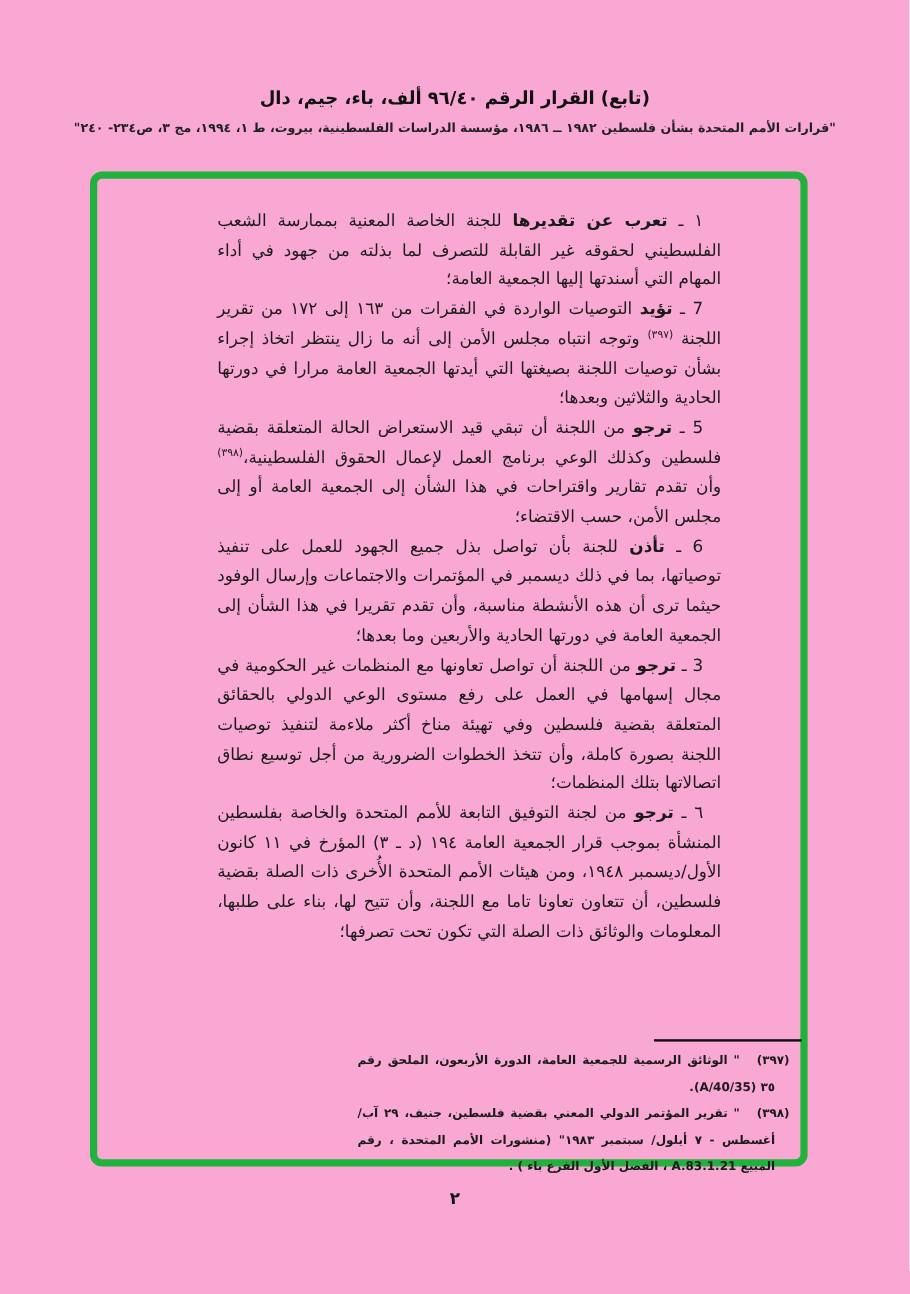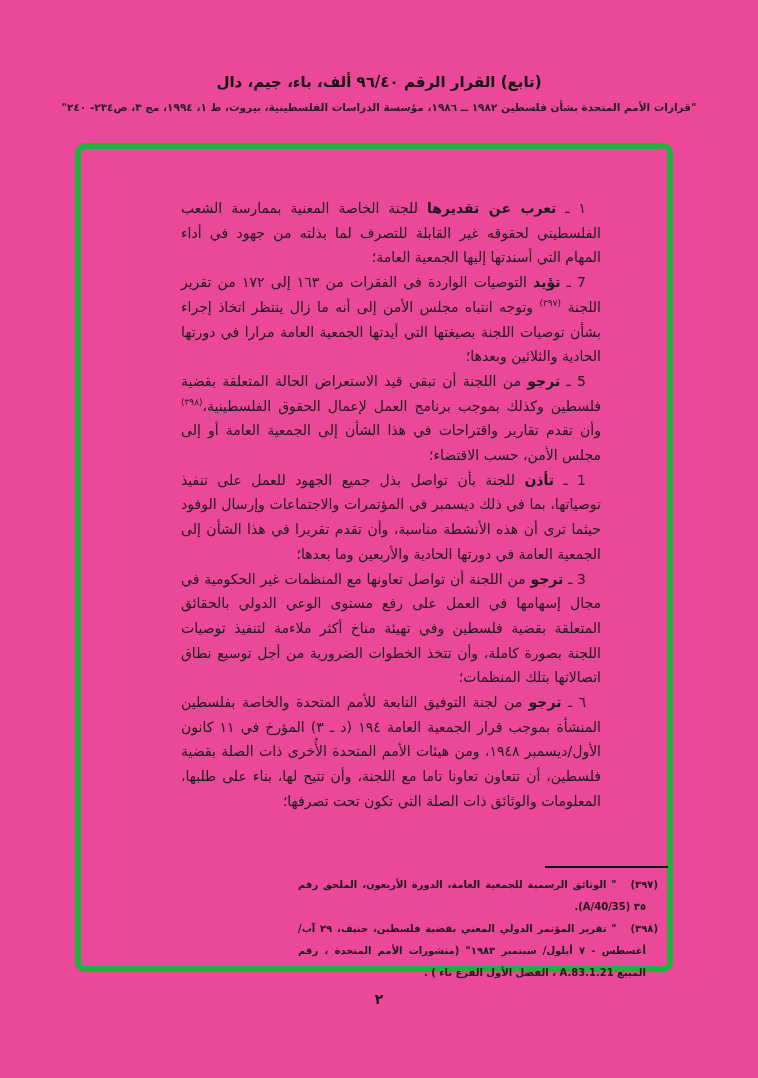--- a/index.html
+++ b/index.html
@@ -1,19 +1,19 @@
 <!DOCTYPE html>
 <html lang="ar" style="--frame-green: #20b23c;"><head>
 <meta charset="utf-8">
 <style>
   html,body{margin:0;padding:0;background:#ffffff;}
   .page{
     position:relative;
     width:758px;height:1078px;
-    background:#ec4899;
+    background:#f9a8d4;
     font-family:"DejaVu Sans",sans-serif;
     overflow:hidden;
   }
   .header-title{
     position:absolute;top:73px;left:0;width:100%;
     direction:rtl;text-align:center;
     font-size:15px;font-weight:bold;color:#111;
     letter-spacing:0.2px;
   }
   .header-source{
@@ -24,21 +24,21 @@
   .frame{
     position:absolute;left:75px;top:143px;
     width:586px;height:817px;
     border:6px solid var(--frame-green,#20b23c);
     border-radius:10px;
     background:transparent;
   }
   .body-text{
     position:absolute;top:172px;right:157px;width:420px;
     direction:rtl;text-align:justify;
-    font-size:14px;line-height:24.7px;color:#1a1a1a;margin-top:24px;
+    font-size:14px;line-height:24.7px;color:#1a1a1a;
   }
   .res-para{margin:0;text-indent:15px;}
   .res-para .bold{font-weight:bold;}
   .res-para sup{font-size:9px;line-height:0;}
   .fn-sep{
     position:absolute;top:866px;right:90px;width:123px;
     border-top:2px solid #111;height:0;
   }
   .footnotes{
     position:absolute;top:874px;right:100px;width:360px;
@@ -60,22 +60,22 @@
 
   <div class="header-title">(تابع) القرار الرقم ٩٦/٤٠ ألف، باء، جيم، دال</div>
 
   <div class="header-source">"قرارات الأمم المتحدة بشأن فلسطين ١٩٨٢ ــ ١٩٨٦، مؤسسة الدراسات الفلسطينية، بيروت، ط ١، ١٩٩٤، مج ٣، ص٢٣٤- ٢٤٠"</div>
 
   <div class="frame"></div>
 
   <div class="body-text">
       <p class="res-para"><span>١ ـ </span><span class="bold">تعرب عن تقديرها</span><span> للجنة الخاصة المعنية بممارسة الشعب الفلسطيني لحقوقه غير القابلة للتصرف لما بذلته من جهود في أداء المهام التي أسندتها إليها الجمعية العامة؛</span></p>
       <p class="res-para"><span>7 ـ </span><span class="bold">تؤيد</span><span> التوصيات الواردة في الفقرات من ١٦٣ إلى ١٧٢ من تقرير اللجنة </span><sup>(٣٩٧)</sup><span> وتوجه انتباه مجلس الأمن إلى أنه ما زال ينتظر اتخاذ إجراء بشأن توصيات اللجنة بصيغتها التي أيدتها الجمعية العامة مرارا في دورتها الحادية والثلاثين وبعدها؛</span></p>
-      <p class="res-para"><span>5 ـ </span><span class="bold">ترجو</span><span> من اللجنة أن تبقي قيد الاستعراض الحالة المتعلقة بقضية فلسطين وكذلك بموجب برنامج العمل لإعمال الحقوق الفلسطينية،</span><sup>(٣٩٨)</sup><span> وأن تقدم تقارير واقتراحات في هذا الشأن إلى الجمعية العامة أو إلى مجلس الأمن، حسب الاقتضاء؛</span></p>
-      <p class="res-para"><span>1 ـ </span><span class="bold">تأذن</span><span> للجنة بأن تواصل بذل جميع الجهود للعمل على تنفيذ توصياتها، بما في ذلك ديسمبر في المؤتمرات والاجتماعات وإرسال الوفود حيثما ترى أن هذه الأنشطة مناسبة، وأن تقدم تقريرا في هذا الشأن إلى الجمعية العامة في دورتها الحادية والأربعين وما بعدها؛</span></p>
+      <p class="res-para"><span>5 ـ </span><span class="bold">ترجو</span><span> من اللجنة أن تبقي قيد الاستعراض الحالة المتعلقة بقضية فلسطين وكذلك الوعي برنامج العمل لإعمال الحقوق الفلسطينية،</span><sup>(٣٩٨)</sup><span> وأن تقدم تقارير واقتراحات في هذا الشأن إلى الجمعية العامة أو إلى مجلس الأمن، حسب الاقتضاء؛</span></p>
+      <p class="res-para"><span>6 ـ </span><span class="bold">تأذن</span><span> للجنة بأن تواصل بذل جميع الجهود للعمل على تنفيذ توصياتها، بما في ذلك ديسمبر في المؤتمرات والاجتماعات وإرسال الوفود حيثما ترى أن هذه الأنشطة مناسبة، وأن تقدم تقريرا في هذا الشأن إلى الجمعية العامة في دورتها الحادية والأربعين وما بعدها؛</span></p>
       <p class="res-para"><span>3 ـ </span><span class="bold">ترجو</span><span> من اللجنة أن تواصل تعاونها مع المنظمات غير الحكومية في مجال إسهامها في العمل على رفع مستوى الوعي الدولي بالحقائق المتعلقة بقضية فلسطين وفي تهيئة مناخ أكثر ملاءمة لتنفيذ توصيات اللجنة بصورة كاملة، وأن تتخذ الخطوات الضرورية من أجل توسيع نطاق اتصالاتها بتلك المنظمات؛</span></p>
       <p class="res-para"><span>٦ ـ </span><span class="bold">ترجو</span><span> من لجنة التوفيق التابعة للأمم المتحدة والخاصة بفلسطين المنشأة بموجب قرار الجمعية العامة ١٩٤ (د ـ ٣) المؤرخ في ١١ كانون الأول/ديسمبر ١٩٤٨، ومن هيئات الأمم المتحدة الأُخرى ذات الصلة بقضية فلسطين، أن تتعاون تعاونا تاما مع اللجنة، وأن تتيح لها، بناء على طلبها، المعلومات والوثائق ذات الصلة التي تكون تحت تصرفها؛</span></p>
     </div>
 
   <div class="fn-sep"></div>
 
   <div class="footnotes">
       <p class="fn-item"><span class="fn-marker">(٣٩٧)</span><span>" الوثائق الرسمية للجمعية العامة، الدورة الأربعون، الملحق رقم ٣٥ (A/40/35).</span></p>
       <p class="fn-item"><span class="fn-marker">(٣٩٨)</span><span>" تقرير المؤتمر الدولي المعني بقضية فلسطين، جنيف، ٢٩ آب/أغسطس - ٧ أيلول/ سبتمبر ١٩٨٣" (منشورات الأمم المتحدة ، رقم المبيع A.83.1.21 ، الفصل الأول الفرع باء ) .</span></p>
     </div>

